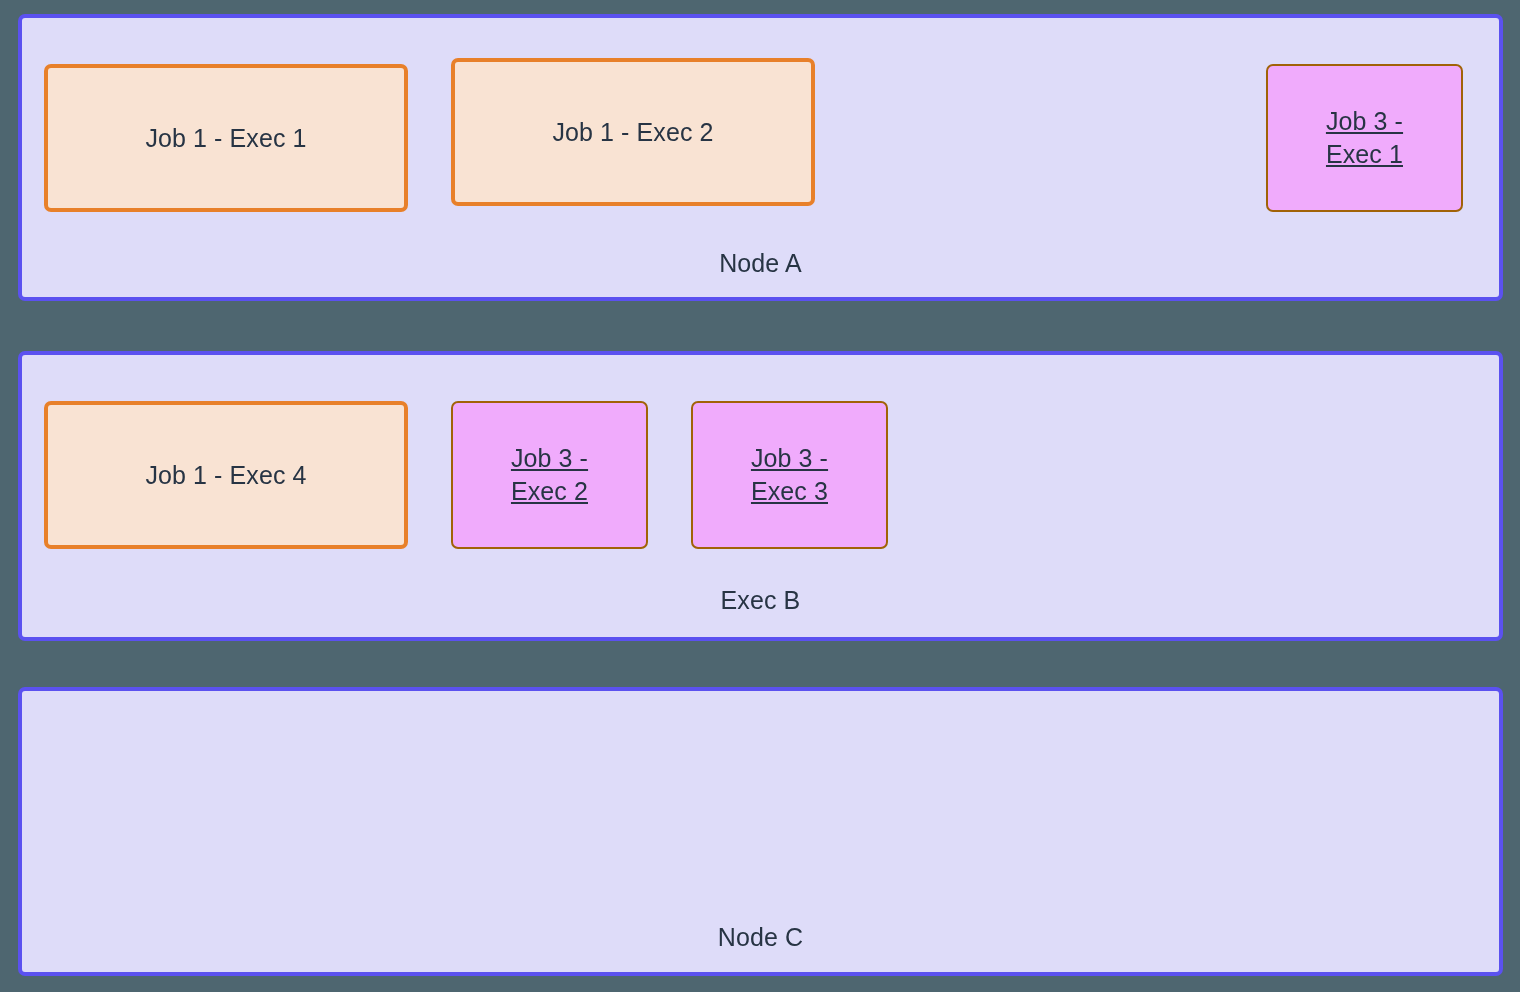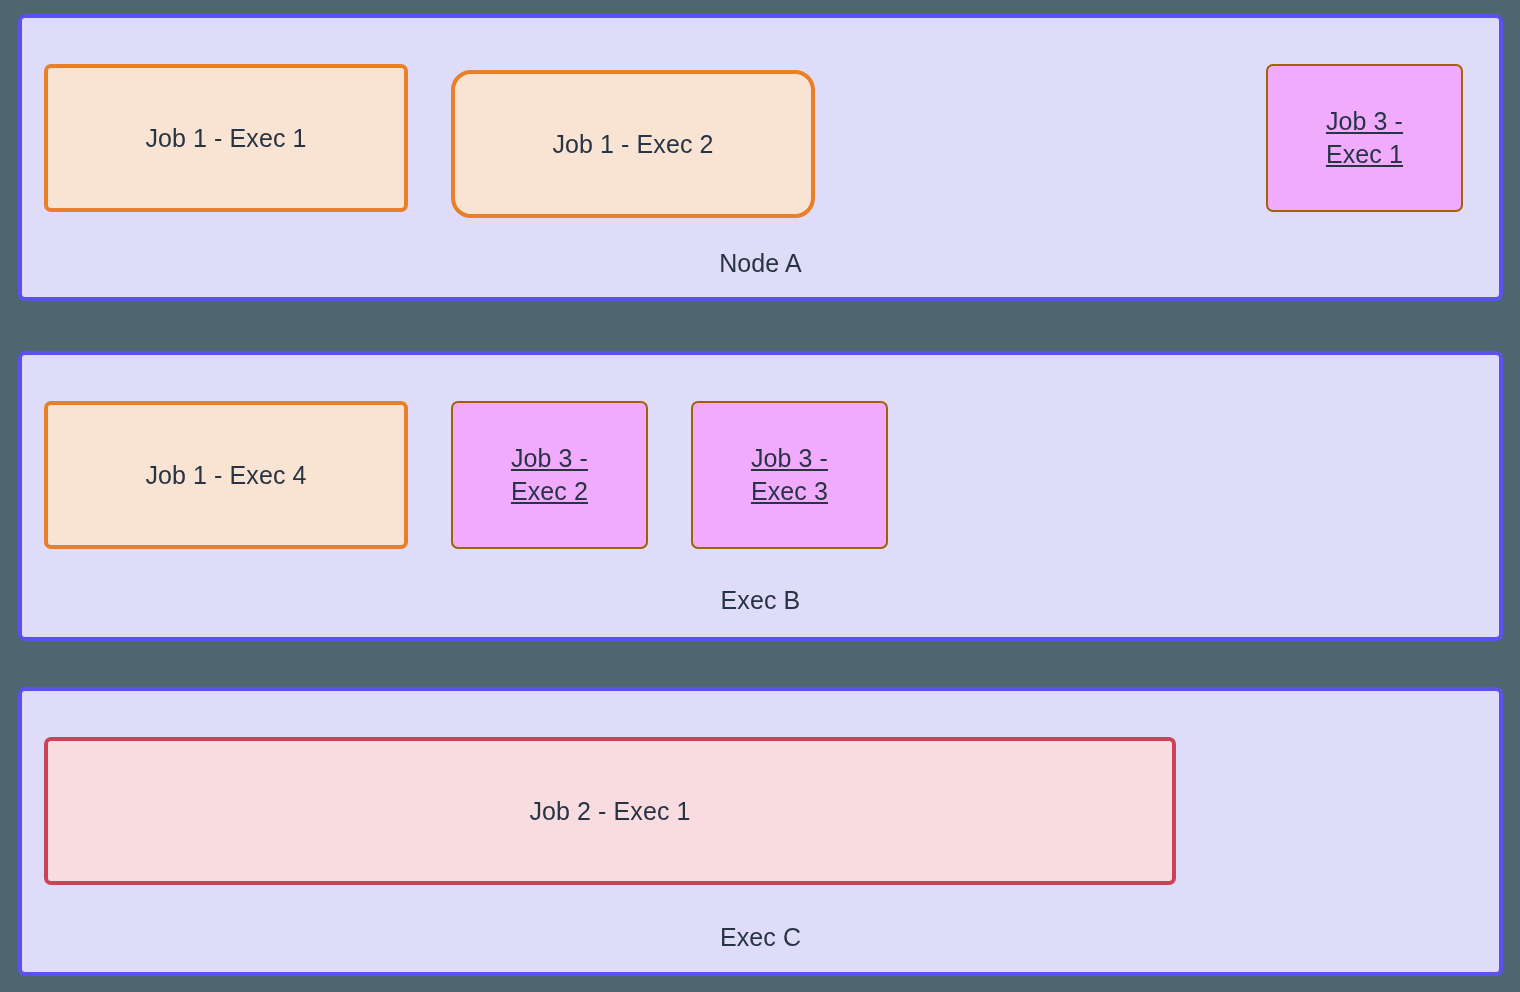--- a/index.html
+++ b/index.html
@@ -67,21 +67,21 @@
   }
   .task.red {
     background: #f8dce0;
     border: 4px solid #cc4259;
   }
 
   
   #node-a { left: 18px;  top: 14px;  width: 1485px; height: 287px; }
   #node-a .node-label { top: 231px; }
   #a-task-1 { left: 22px;  top: 46px; width: 364px; height: 148px; }
-  #a-task-2 { left: 429px; top: 52px; width: 364px; height: 148px; border-radius: 20px; }
+  #a-task-2 { left: 429px; top: 40px; width: 364px; height: 148px; }
   #a-task-3 { left: 837px; top: 46px; width: 364px; height: 148px; }
   #a-task-4 { left: 1244px; top: 46px; width: 197px; height: 148px; }
 
   
   #node-b { left: 18px; top: 351px; width: 1485px; height: 290px; }
   #node-b .node-label { top: 231px; }
   #b-task-1 { left: 22px;  top: 46px; width: 364px; height: 148px; }
   #b-task-2 { left: 429px; top: 46px; width: 197px; height: 148px; }
   #b-task-3 { left: 669px; top: 46px; width: 197px; height: 148px; }
 
@@ -106,17 +106,16 @@
   <div class="node" id="node-b">
     <div class="task orange" id="b-task-1">Job 1 - Exec 4</div>
     <div class="task grey" id="b-task-2">Job 3 -
 Exec 2</div>
     <div class="task grey" id="b-task-3">Job  3 -
 Exec 3</div>
     <div class="node-label">Exec B</div>
   </div>
 
   <div class="node" id="node-c">
-    <div class="task red" id="c-task-1">Job 2 - Exec 1</div>
-    <div class="node-label">Exec C</div>
+    <div class="node-label">Node C</div>
   </div>
 
 </div>
 
 </body></html>

